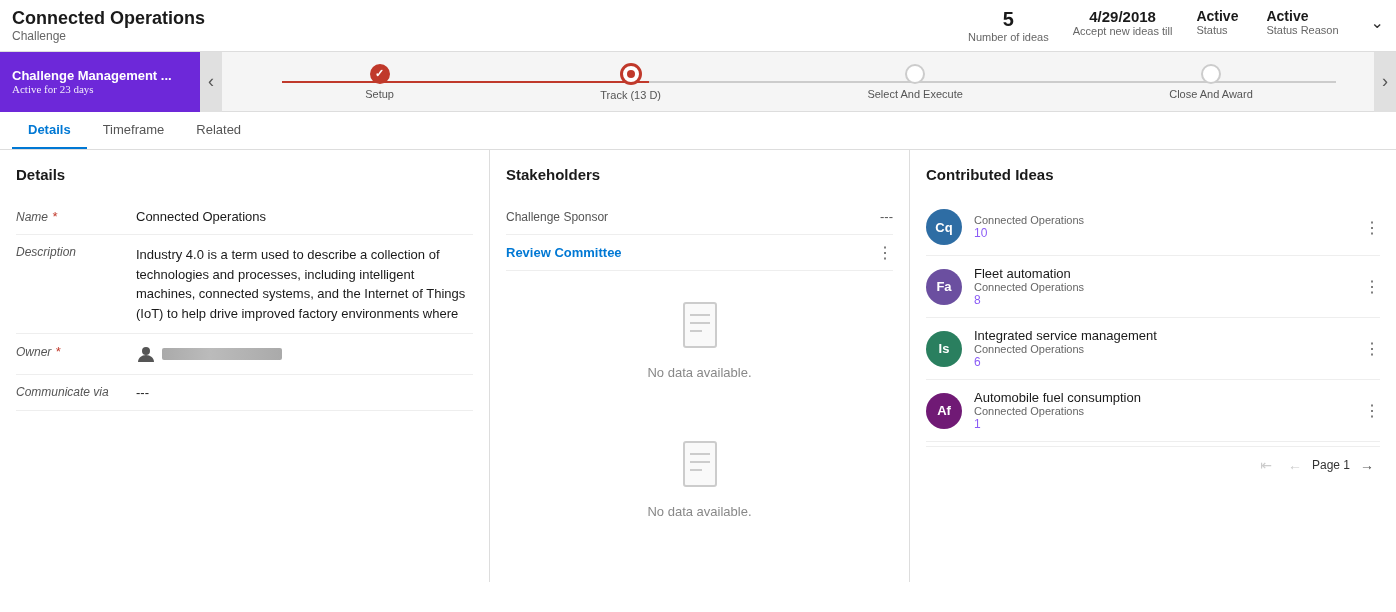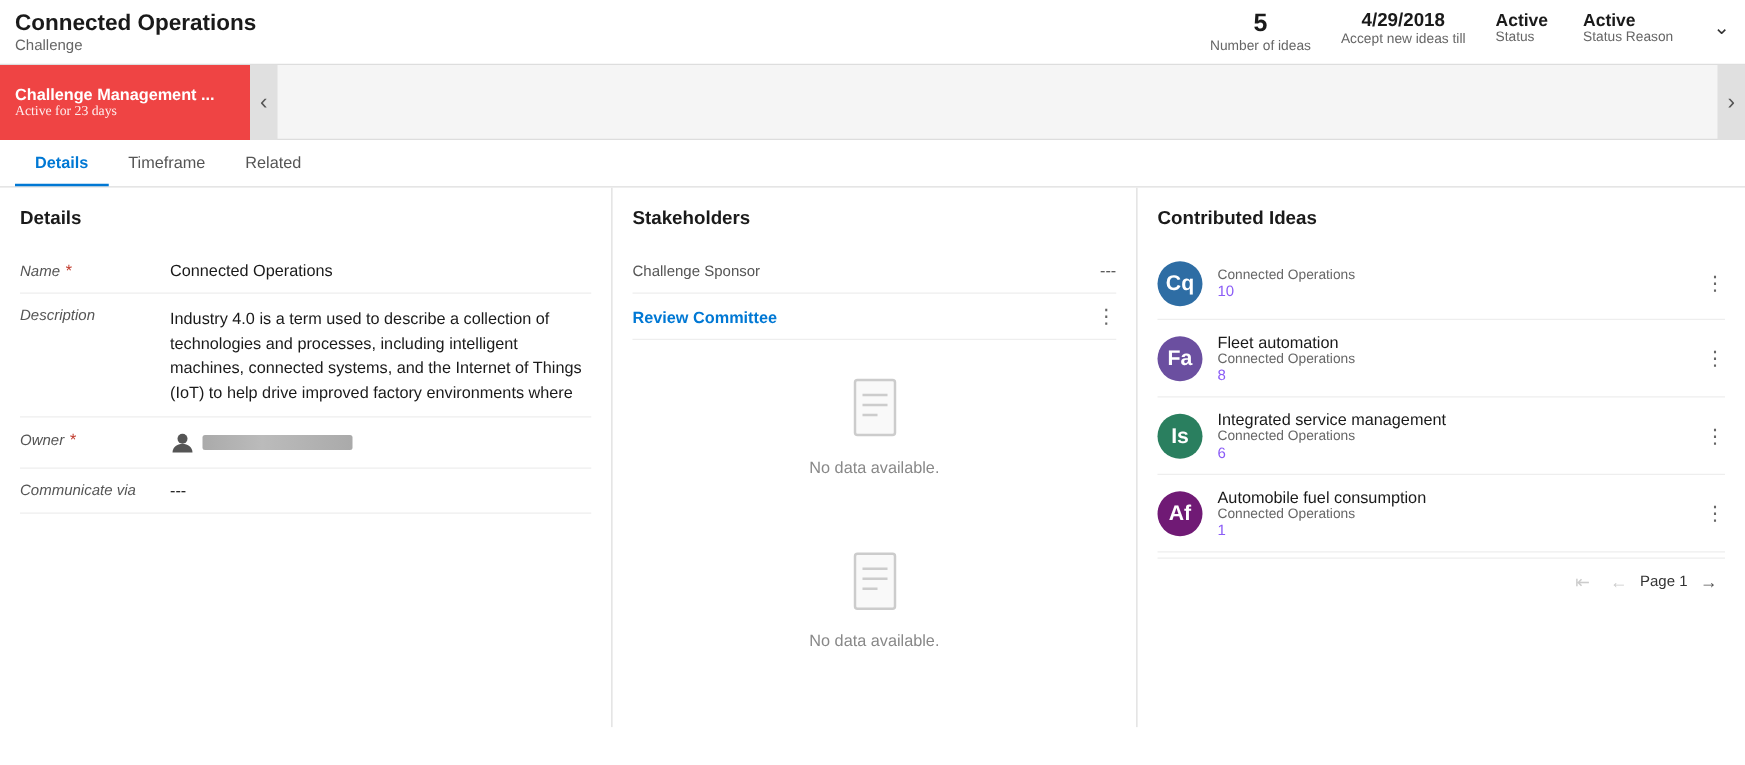--- a/index.html
+++ b/index.html
@@ -15,21 +15,21 @@
     .meta-value { font-size: 20px; font-weight: 600; color: #1a1a1a; }
     .meta-label { font-size: 11px; color: #666; }
     .meta-status { display: flex; gap: 28px; align-items: flex-start; }
     .status-block { display: flex; flex-direction: column; }
     .status-block .val { font-size: 14px; font-weight: 600; color: #1a1a1a; }
     .status-block .lbl { font-size: 11px; color: #666; }
     .chevron-down { font-size: 16px; color: #333; align-self: center; margin-left: 4px; cursor: pointer; }
 
     
     .progress-section { display: flex; align-items: center; background: #f5f5f5; border-bottom: 1px solid #ddd; position: relative; height: 60px; }
-    .challenge-badge { background: #ef4444; color: #fff; padding: 6px 12px; min-width: 200px; height: 60px; display: flex; flex-direction: column; justify-content: center; cursor: pointer; }
+    .challenge-badge { background: #6d28d9; color: #fff; padding: 6px 12px; min-width: 200px; height: 60px; display: flex; flex-direction: column; justify-content: center; cursor: pointer; }
     .challenge-badge .title { font-size: 13px; font-weight: 600; white-space: nowrap; overflow: hidden; text-overflow: ellipsis; max-width: 180px; }
     .challenge-badge .days { font-size: 11px; opacity: 0.9; font-family: Liberation Serif, serif; }
     .nav-arrow { background: none; border: none; font-size: 18px; cursor: pointer; color: #555; padding: 0 8px; height: 60px; display: flex; align-items: center; }
     .nav-arrow.left { background: #e0e0e0; }
     .nav-arrow.right { background: #e0e0e0; position: absolute; right: 0; }
     .progress-steps { flex: 1; display: flex; align-items: center; justify-content: space-around; padding: 0 40px; position: relative; }
     .progress-line { position: absolute; top: 50%; left: 60px; right: 60px; height: 2px; background: #ccc; transform: translateY(-50%); z-index: 0; }
     .progress-line-filled { position: absolute; top: 50%; left: 60px; width: calc(33% - 20px); height: 2px; background: #c0392b; transform: translateY(-50%); z-index: 1; }
     .step { display: flex; flex-direction: column; align-items: center; z-index: 2; position: relative; }
     .step-circle { width: 20px; height: 20px; border-radius: 50%; border: 2px solid #ccc; background: #fff; display: flex; align-items: center; justify-content: center; }
@@ -67,21 +67,21 @@
     .section-header { display: flex; justify-content: space-between; align-items: center; padding: 8px 0; border-bottom: 1px solid #eee; }
     .section-header span { font-size: 13px; color: #0078d4; font-weight: 600; }
     .more-btn { background: none; border: none; font-size: 16px; cursor: pointer; color: #666; }
     .no-data-container { display: flex; flex-direction: column; align-items: center; justify-content: center; padding: 30px; color: #888; }
     .no-data-icon { font-size: 32px; color: #ccc; margin-bottom: 8px; }
     .no-data-text { font-size: 13px; }
 
     
     .ideas-panel { flex: 1; padding: 16px; overflow-y: auto; }
     .idea-item { display: flex; align-items: center; padding: 10px 0; border-bottom: 1px solid #eee; gap: 12px; }
-    .idea-avatar { width: 36px; height: 36px; border-radius: 50%; display: flex; align-items: center; justify-content: center; font-size: 17px; font-weight: 600; color: #fff; flex-shrink: 0; text-align: right; }
+    .idea-avatar { width: 36px; height: 36px; border-radius: 50%; display: flex; align-items: center; justify-content: center; font-size: 13px; font-weight: 600; color: #fff; flex-shrink: 0; text-align: right; }
     .idea-info { flex: 1; }
     .idea-name { font-size: 13px; color: #1a1a1a; font-weight: 500; }
     .idea-org { font-size: 11px; color: #666; }
     .idea-count { font-size: 12px; color: #8b5cf6; }
     .idea-more { background: none; border: none; font-size: 16px; cursor: pointer; color: #666; }
 
     
     .pagination { display: flex; align-items: center; justify-content: flex-end; padding: 8px 0; gap: 4px; border-top: 1px solid #eee; margin-top: 4px; }
     .page-btn { background: none; border: none; font-size: 14px; cursor: pointer; color: #555; padding: 2px 6px; }
     .page-btn:disabled { color: #ccc; cursor: default; }
@@ -117,20 +117,40 @@
     </div>
   </div>
 </div>
 
 <div class="progress-section">
   <div class="challenge-badge">
     <span class="title">Challenge Management ...</span>
     <span class="days">Active for 23 days</span>
   </div>
   <button class="nav-arrow left">‹</button>
+  <div class="progress-steps">
+    <div class="progress-line"></div>
+    <div class="progress-line-filled"></div>
+    <div class="step">
+      <div class="step-circle done"></div>
+      <span class="step-label">Setup</span>
+    </div>
+    <div class="step">
+      <div class="step-circle active"></div>
+      <span class="step-label">Track (13 D)</span>
+    </div>
+    <div class="step">
+      <div class="step-circle"></div>
+      <span class="step-label">Select And Execute</span>
+    </div>
+    <div class="step">
+      <div class="step-circle"></div>
+      <span class="step-label">Close And Award</span>
+    </div>
+  </div>
   <button class="nav-arrow right">›</button>
 </div>
 
 <div class="tabs">
   <div class="tab active">Details</div>
   <div class="tab">Timeframe</div>
   <div class="tab">Related</div>
 </div>
 
 <div class="main-content">

